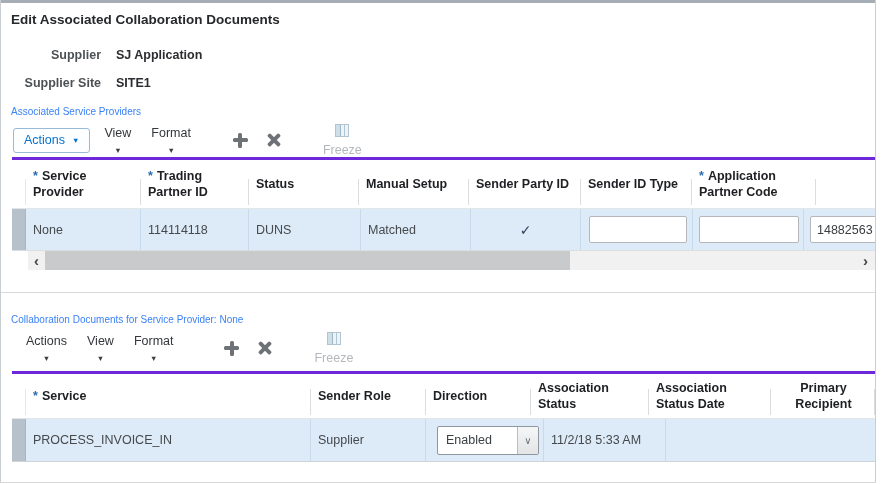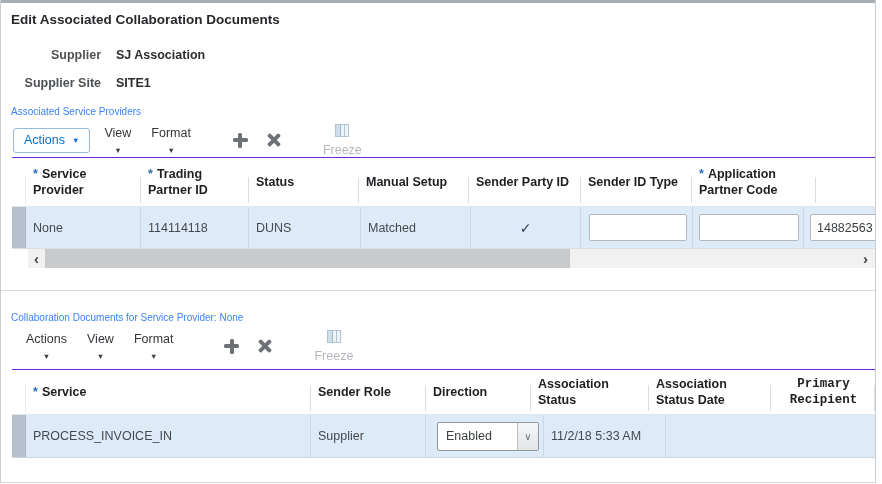--- a/index.html
+++ b/index.html
@@ -37,35 +37,35 @@
   .tool-icon::before, .tool-icon::after { content:""; position:absolute; background:#6e7276; border-radius:1.5px; }
   .tool-icon::before { left:0; top:5.5px; width:100%; height:4px; }
   .tool-icon::after  { left:5.5px; top:0; width:4px; height:100%; }
   .tool-icon.del::before { top:6px; } .tool-icon.del::after { left:6px; }
 
   .freeze { display:inline-flex; align-items:center; gap:6px; margin-left:41px;
     font-size:12.5px; color:#b4b8bc;flex-direction:column; }
   .freeze svg { display:block; }
 
   .table-block { margin-left:11px; width:863px; overflow:hidden;
-    border-top:1px solid #6d28d9; }
+    border-top:3px solid #6d28d9; }
   .t1 { margin-top:3px; }
   .t2 { margin-top:9px; border-bottom:1px solid #ccd3d9; }
   .tr { display:flex; }
   .tr.head { height:49px; background:#fff; border-bottom:1px solid #e2e6e9; width:916px; }
   .t2 .tr.head { height:45px; width:863px; }
   .tr.row { height:42px; background:#ddebf8; width:916px; }
   .t2 .tr.row { width:863px; }
   .t1 .tr.row { border-bottom:1px solid #dbdfe2; }
 
   .cell-h { position:relative; display:flex; align-items:center;
     padding:0 6px 0 7px; font-size:12.5px; font-weight:bold; color:#1d1f22; line-height:1.3; }
   .cell-h::after { content:""; position:absolute; right:0; bottom:3px; width:1px; height:26px; background:#d9dde0; }
   .cell-h.sel-h::after { background:#e4e8ea; }
-  .cell-h.center { justify-content:center; text-align:center;font-family:Liberation Mono, monospace; }
+  .cell-h.center { justify-content:center; text-align:center; }
   .req { color:#2a6db3; margin-right:4px; font-weight:bold; }
 
   .cell-d { position:relative; display:flex; align-items:center;
     padding:0 6px 0 7px; font-size:12.5px; color:#45494d;
     border-right:1px solid rgba(173,197,219,0.45); }
   .cell-d.center { justify-content:center; padding:0; }
   .cell-d.nopad { padding:0; }
   .selector { width:14px; padding:0; background:#b6c1cb; border-right:1px solid #a9b5bf; cursor:pointer; }
   .sel-h { width:14px; padding:0; }
 
@@ -103,21 +103,21 @@
 </head>
 <body>
 
 <div class="frame">
   <div class="topbar"></div>
 
   <div class="title">Edit Associated Collaboration Documents</div>
 
   <div class="kv">
     <span class="kv-label">Supplier</span>
-    <span class="kv-value">SJ Association</span>
+    <span class="kv-value">SJ Application</span>
   </div>
   <div class="kv">
     <span class="kv-label">Supplier Site</span>
     <span class="kv-value">SITE1</span>
   </div>
 
   <div class="section-heading">Associated Service Providers</div>
 
   <div class="toolbar">
     <button class="menu-btn">

